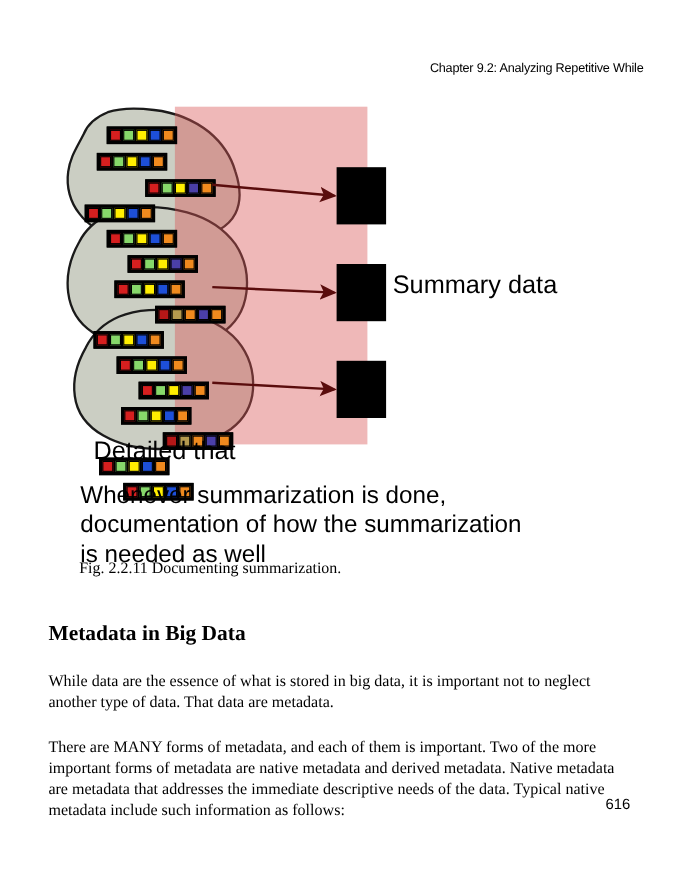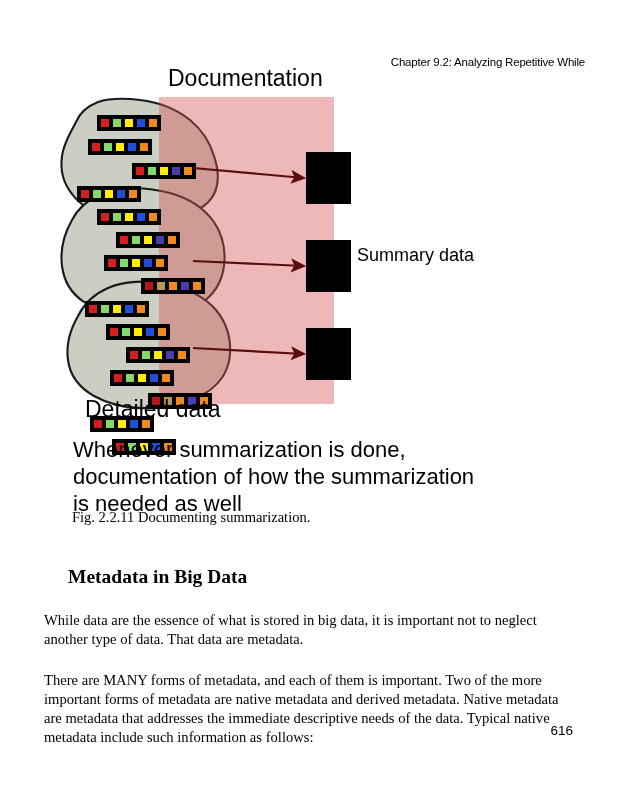--- a/index.html
+++ b/index.html
@@ -96,21 +96,21 @@
   .summary-box {
     position: absolute;
     background: #000000;
   }
 
   .summary-label {
     position: absolute;
     left: 357px;
     top: 185px;
     font-family: "Liberation Sans", sans-serif;
-    font-size: 18px;
+    font-size: 23px;
     white-space: nowrap;
   }
 
   .detail-label {
     position: absolute;
     left: 85px;
     top: 336px;
     font-family: "Liberation Sans", sans-serif;
     font-size: 23px;
     white-space: nowrap;
@@ -141,21 +141,20 @@
   
   .section-heading {
     position: absolute;
     left: 44px;
     top: 550px;
     font-family: "Liberation Serif", serif;
     font-weight: bold;
     font-size: 19.5px;
     color: #000;
     white-space: nowrap;
-    margin-left: 24px;
   }
 
   .para {
     position: absolute;
     left: 44px;
     width: 528px;
     font-family: "Liberation Serif", serif;
     font-size: 14.6px;
     line-height: 19px;
     color: #000;
@@ -173,21 +172,20 @@
     color: #000;
   }
 </style>
 </head>
 <body>
 
 <div class="running-head">Chapter 9.2: Analyzing Repetitive While</div>
 
 <div class="figure">
 
-  <div class="fig-title">Documentation</div>
 
   <svg class="blob-layer" viewBox="0 0 617 465" xmlns="http://www.w3.org/2000/svg">
 
     <path d="M98,42 C88,46 80,52 76,62 C70,74 64,82 62,96
              C60,110 64,124 72,134 C80,145 92,152 108,155
              C128,160 150,162 172,158 C194,154 208,146 214,134
              C220,122 218,108 214,96 C210,82 202,70 190,60
              C176,49 158,42 140,40 C124,38 110,38 98,42 Z" fill="#cbcec3" stroke="#1a1a1a" stroke-width="2.1" stroke-linejoin="round"></path>
 
     <path d="M100,134 C88,140 78,148 72,160 C64,174 60,190 62,206
@@ -324,21 +322,21 @@
     </defs>
     <g id="arrow-group" stroke="#5a0d0d" stroke-width="2.2" fill="none">
         <line x1="193" y1="108" x2="304" y2="118" marker-end="url(#ah)"></line>
         <line x1="193" y1="201" x2="304" y2="206" marker-end="url(#ah)"></line>
         <line x1="193" y1="288" x2="304" y2="294" marker-end="url(#ah)"></line>
       </g>
   </svg>
 
   <div class="summary-label">Summary data</div>
 
-  <div class="detail-label">Detailed data</div>
+  <div class="detail-label">Detailed that</div>
 
   <div class="caption-big"><span>Whenever summarization is done,</span>
 <span>documentation of how the summarization</span>
 <span>is needed as well</span></div>
 </div>
 
 <div class="fig-caption">Fig. 2.2.11 Documenting summarization.</div>
 
 <h2 class="section-heading">Metadata in Big Data</h2>
 

